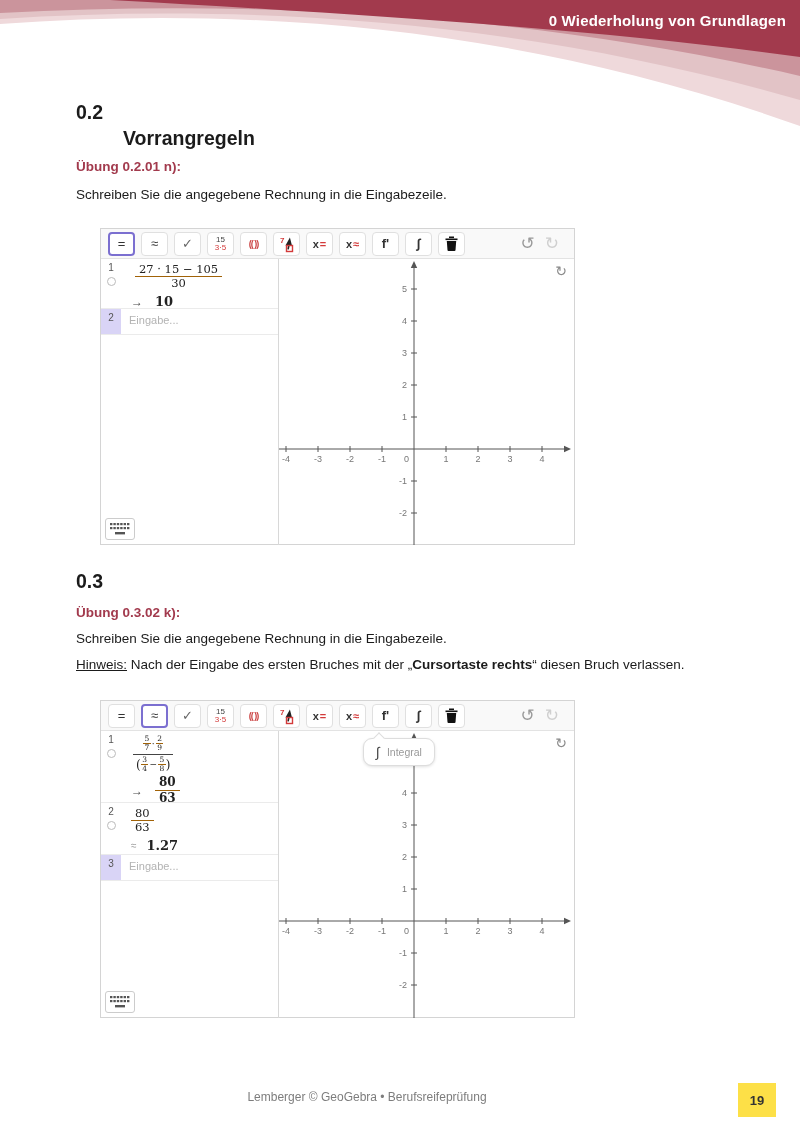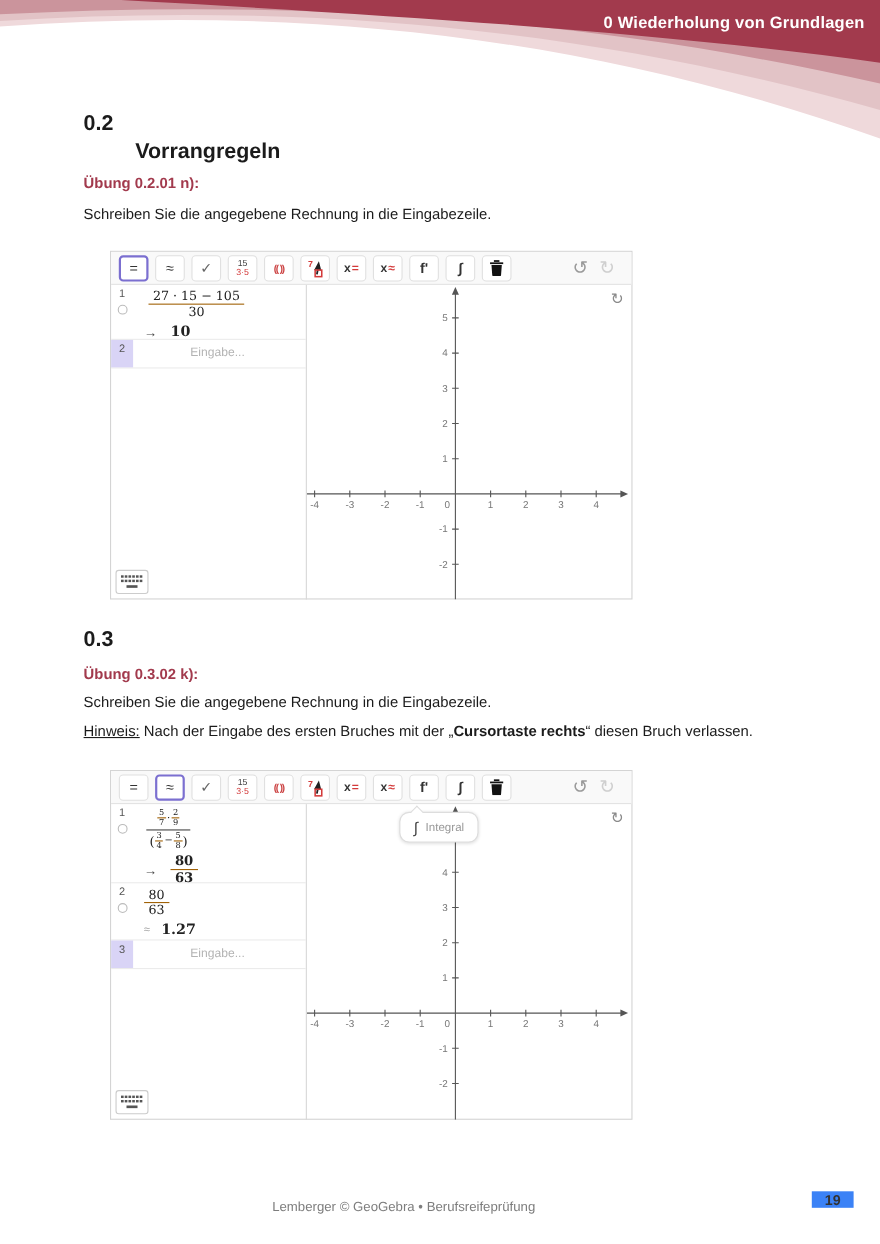--- a/index.html
+++ b/index.html
@@ -41,21 +41,21 @@
   .gg-body { display:flex; }
   .gg-cas { width:178px; flex:none; border-right:1px solid #d8d8d8; position:relative;
             font-family:"DejaVu Serif", serif; }
   .cas-cell { border-bottom:1px solid #ebebeb; display:flex; }
   .cas-rowcol { width:20px; flex:none; display:flex; flex-direction:column; align-items:center;
                 padding-top:3px; font-family:"Liberation Sans", sans-serif; }
   .cas-rowcol .rn { font-size:10px; color:#555; }
   .cas-rowcol.active { background:#d9d4f6; }
   .cas-radio { width:9px; height:9px; border:1px solid #bbb; border-radius:50%; margin-top:4px; background:#fff; }
   .cas-content { flex:1; padding:4px 4px 2px 8px; font-size:11.5px; color:#222; }
-  .placeholder { font-family:"Liberation Sans", sans-serif; font-size:11px; color:#b3b3b3; padding-top:2px;margin-left:44px; }
+  .placeholder { font-family:"Liberation Sans", sans-serif; font-size:11px; color:#b3b3b3; padding-top:2px; }
 
   .frac { display:inline-block; text-align:center; vertical-align:middle; }
   .frac .fn { display:block; padding:0 4px; line-height:1.15; }
   .frac .fd { display:block; border-top:1px solid #a16207; padding:0 4px; line-height:1.2; }
   .frac.tiny { font-size:7.5px; }
   .frac.tiny .fn, .frac.tiny .fd { padding:0 1.5px; line-height:1.1; }
   .frac.res { font-weight:bold; font-size:12px; }
   .bigfrac { display:inline-block; text-align:center; vertical-align:middle; }
   .bigfrac .bfn { display:block; padding:0 3px 1px 3px; }
   .bigfrac .bfd { display:block; border-top:1px solid #444; padding:1px 3px 0 3px; }
@@ -76,21 +76,21 @@
                 border:1px solid #ddd; border-radius:9px; box-shadow:0 1px 3px rgba(0,0,0,.12);
                 display:flex; align-items:center; justify-content:center; gap:7px; padding:0 10px; z-index:5; }
   .gg-tooltip .ti { font-size:14px; color:#444; }
   .gg-tooltip .tl { font-size:10.5px; color:#999; font-family:"Liberation Sans", sans-serif; }
   .gg-tooltip .notch { position:absolute; top:-5px; left:11px; width:8px; height:8px; background:#fff;
                        border-left:1px solid #ddd; border-top:1px solid #ddd; transform:rotate(45deg); }
 
   
   .footer-credit { position:absolute; top:1090px; left:0; width:734px; text-align:center;
                    font-size:12px; color:#7d7d7d; }
-  .page-box { position:absolute; left:738px; top:1083px; width:38px; height:15px; background:#3b82f6;
+  .page-box { position:absolute; left:738px; top:1083px; width:38px; height:34px; background:#fde047;
               display:flex; align-items:center; justify-content:center; font-size:13px; font-weight:bold; color:#333; }
 </style>
 </head>
 <body>
 
 <svg class="hdr-svg" width="800" height="132" viewBox="0 0 800 132">
   <path d="M0,24 C250,6 520,26 800,126 L800,0 L0,0 Z" fill="#efd9db"></path>
   <path d="M0,19 C250,3 520,20 800,100 L800,0 L0,0 Z" fill="#e2c3c6"></path>
   <path d="M0,13 C250,0 520,12 800,76 L800,0 L0,0 Z" fill="#cb949c"></path>
   <path d="M110,0 C400,16 620,32 800,57 L800,0 Z" fill="#a23a4d"></path>

